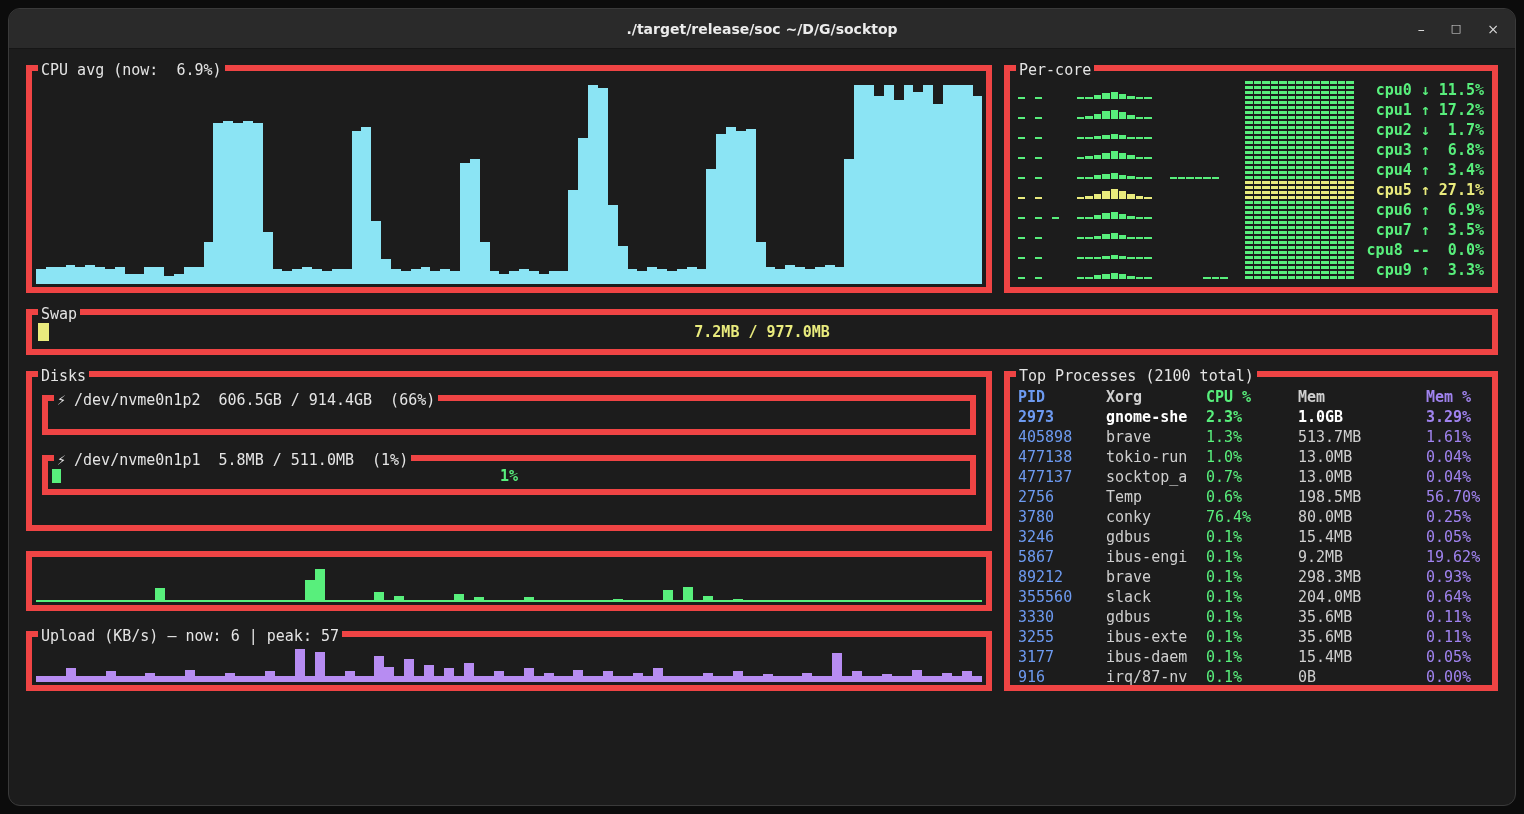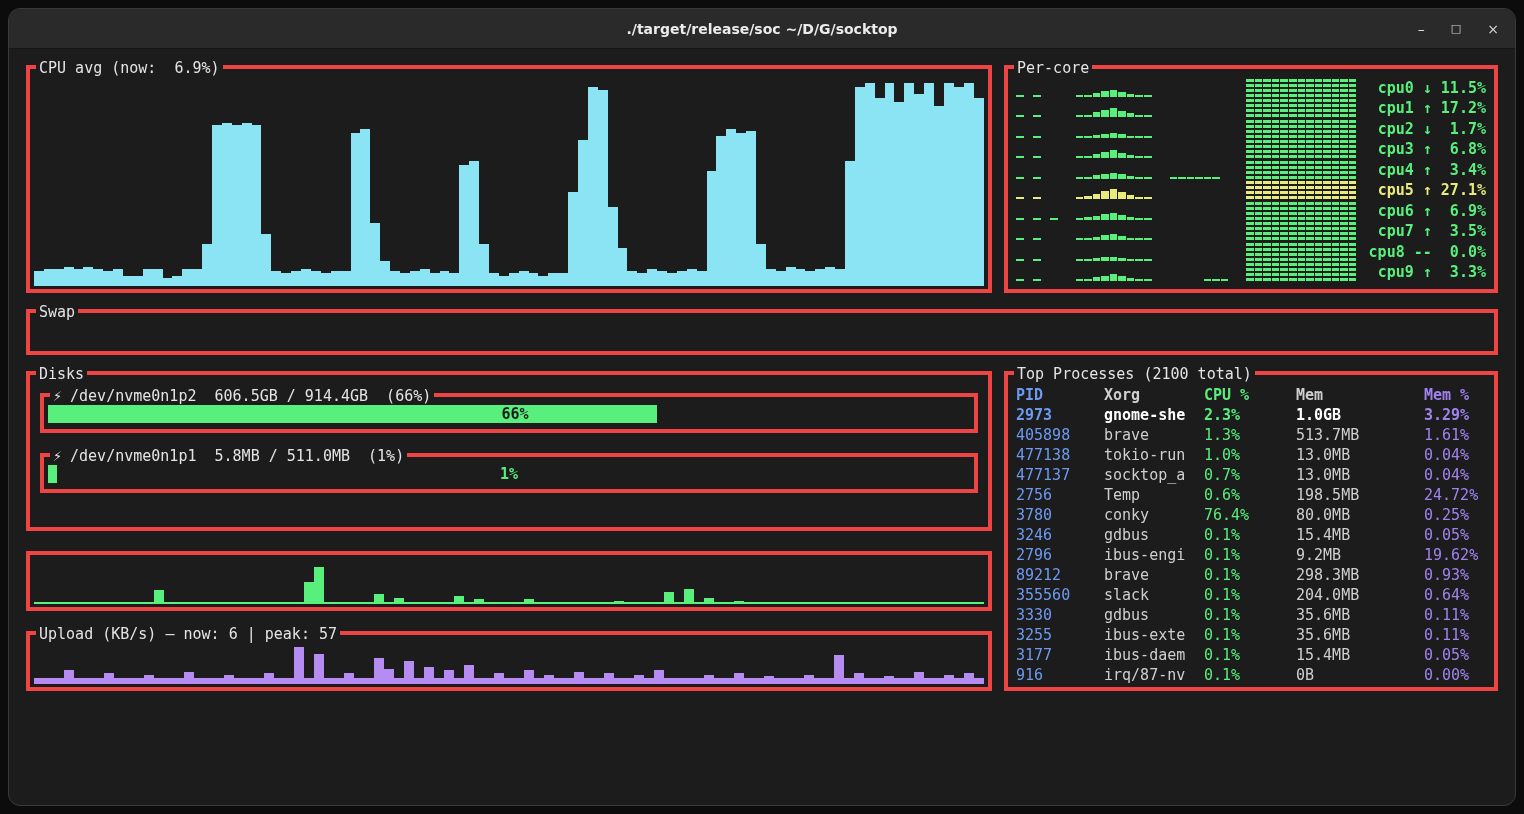--- a/index.html
+++ b/index.html
@@ -12,21 +12,21 @@
             position:relative;border-bottom:1px solid #161616;font-family:"DejaVu Sans",sans-serif}
   .titlebar-title{color:#ececec;font-size:14px;font-weight:700}
   .titlebar-controls{position:absolute;right:16px;top:0;height:100%;display:flex;align-items:center;gap:26px}
   .tb-btn{color:#d8d8d8;font-size:14px;line-height:1;cursor:pointer}
   .tb-btn.sq{font-size:11px}
   
   .terminal{flex:1;padding:6px 17px 0;color:#e4e4e4;font-size:15px;position:relative}
   .status-line{display:flex;align-items:center;height:26px;white-space:pre}
   .status-line .hline{flex:1;border-top:1px solid #cfcfcf;margin-left:7px}
   
-  .box{position:relative;border:4px solid #ef4444}
+  .box{position:relative;border:6px solid #ef4444}
   .box-title{position:absolute;top:-10px;left:6px;background:#1c1c1c;padding:0 3px;white-space:pre;
              line-height:18px;font-size:15px;color:#e4e4e4;z-index:2}
   
   .row-top{display:flex;gap:12px;height:228px;margin-top:10px}
   .cpu-box{flex:0 0 966px}
   .core-box{flex:1}
   .chart{display:flex;align-items:flex-end;overflow:hidden}
   .chart .bar{flex:1 1 0;min-width:0}
   .cpu-chart{position:absolute;left:4px;right:4px;top:14px;bottom:3px}
   .core-rows{position:absolute;inset:9px 8px 7px 8px;display:flex;flex-direction:column;justify-content:space-between}
@@ -636,39 +636,39 @@
               </div>
               <span class="core-label">cpu9 ↑  3.3%</span>
             </div>
           </div>
       </div>
     </div>
 
 
     <div class="box gauge-box">
       <span class="box-title">Swap</span>
+      <div class="gauge" id="swapGauge">
+          <span class="gauge-text" style="color: rgb(233, 235, 125);">7.2MB / 977.0MB</span>
+          <div class="gauge-fill" style="width: 0.74%; background-color: rgb(233, 235, 125);">
+            <span class="gauge-text over" style="width: 1458px;">7.2MB / 977.0MB</span>
+          </div>
+        </div>
     </div>
 
     <div class="row-bottom">
       <div class="col-left">
 
         <div class="box disks-box">
           <span class="box-title">Disks</span>
 
           <div class="box sub-box">
             <span class="box-title sub-title">
               <span>⚡</span>
               <span>/dev/nvme0n1p2  606.5GB / 914.4GB  (66%)</span>
             </span>
-            <div class="gauge disk-gauge" id="disk0">
-                <span class="gauge-text" style="color: rgb(88, 239, 124);">66%</span>
-                <div class="gauge-fill" style="width: 66%; background-color: rgb(88, 239, 124);">
-                  <span class="gauge-text over" style="width: 934px;">66%</span>
-                </div>
-              </div>
           </div>
 
           <div class="box sub-box second">
             <span class="box-title sub-title">
               <span>⚡</span>
               <span>/dev/nvme0n1p1  5.8MB / 511.0MB  (1%)</span>
             </span>
             <div class="gauge disk-gauge" id="disk1">
                 <span class="gauge-text" style="color: rgb(88, 239, 124);">1%</span>
                 <div class="gauge-fill" style="width: 1%; background-color: rgb(88, 239, 124);">
@@ -906,32 +906,32 @@
             <div class="pc c4">0.04%</div>
             <div class="pc c0">477137</div>
             <div class="pc c1">socktop_a</div>
             <div class="pc c2">0.7%</div>
             <div class="pc c3">13.0MB</div>
             <div class="pc c4">0.04%</div>
             <div class="pc c0">2756</div>
             <div class="pc c1">Temp</div>
             <div class="pc c2">0.6%</div>
             <div class="pc c3">198.5MB</div>
-            <div class="pc c4">24.72%</div>
+            <div class="pc c4">56.70%</div>
             <div class="pc c0">3780</div>
             <div class="pc c1">conky</div>
             <div class="pc c2">76.4%</div>
             <div class="pc c3">80.0MB</div>
             <div class="pc c4">0.25%</div>
             <div class="pc c0">3246</div>
             <div class="pc c1">gdbus</div>
             <div class="pc c2">0.1%</div>
             <div class="pc c3">15.4MB</div>
             <div class="pc c4">0.05%</div>
-            <div class="pc c0">2796</div>
+            <div class="pc c0">5867</div>
             <div class="pc c1">ibus-engi</div>
             <div class="pc c2">0.1%</div>
             <div class="pc c3">9.2MB</div>
             <div class="pc c4">19.62%</div>
             <div class="pc c0">89212</div>
             <div class="pc c1">brave</div>
             <div class="pc c2">0.1%</div>
             <div class="pc c3">298.3MB</div>
             <div class="pc c4">0.93%</div>
             <div class="pc c0">355560</div>

